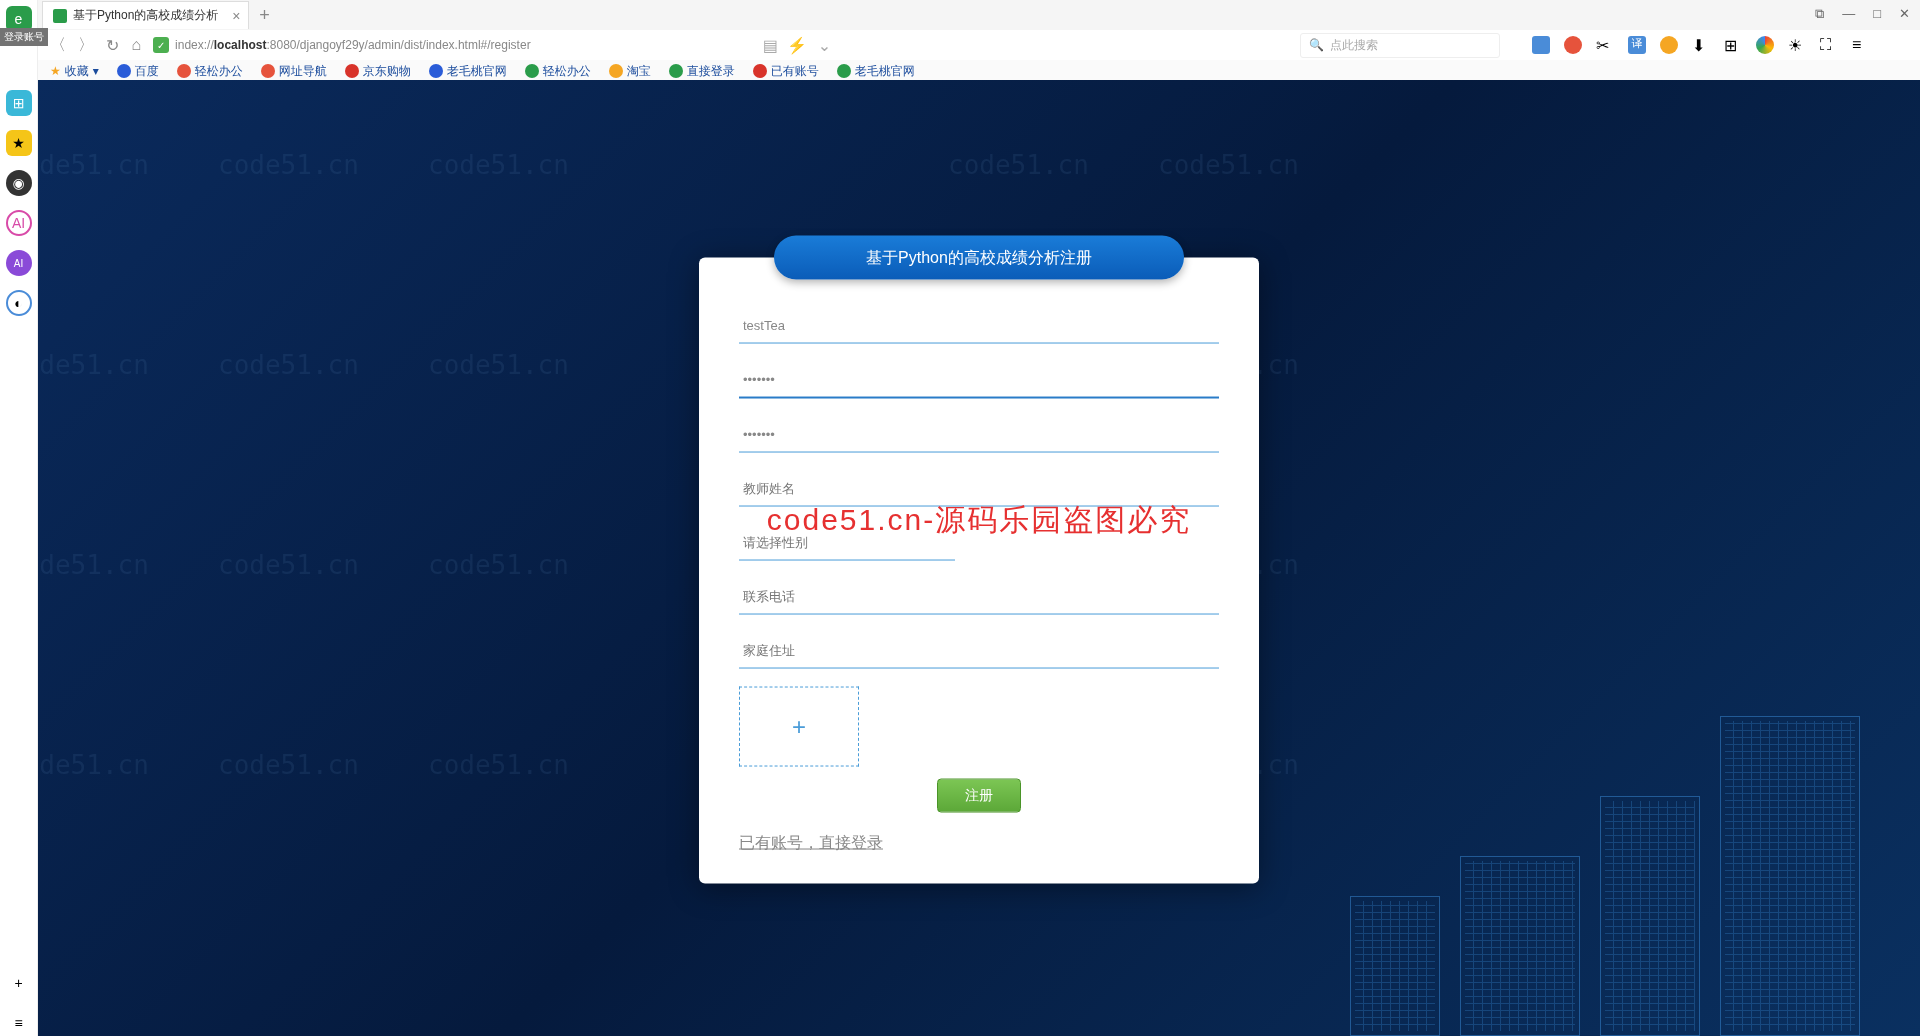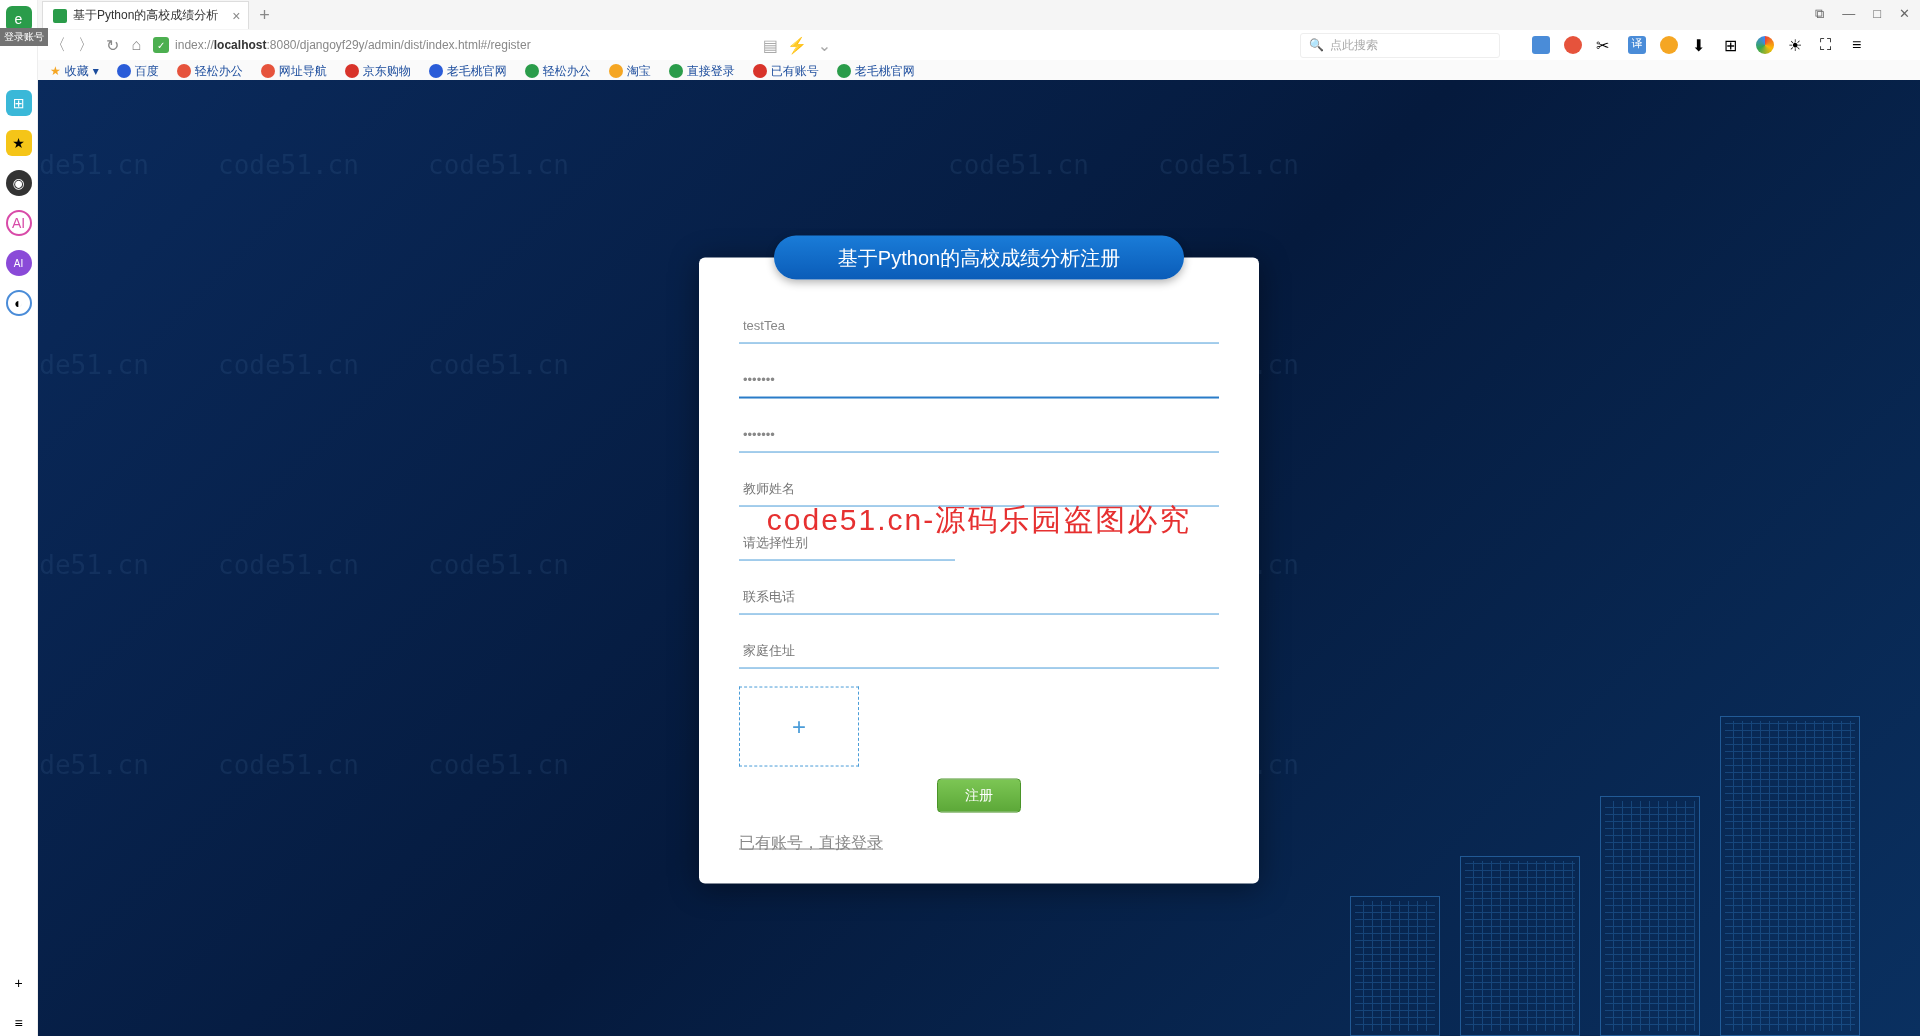--- a/index.html
+++ b/index.html
@@ -25,21 +25,21 @@
 .bm-ico{width:14px;height:14px;border-radius:50%}
 .left-sidebar{position:absolute;left:0;top:0;width:38px;height:100%;background:#fff;border-right:1px solid #eee;display:flex;flex-direction:column;align-items:center;padding-top:6px;gap:14px;z-index:10}
 .ls-ico{width:26px;height:26px;border-radius:6px;display:flex;align-items:center;justify-content:center;font-size:14px}
 .login-badge{position:absolute;left:0;top:28px;background:#737373;color:#fff;font-size:10px;padding:2px 4px;z-index:11}
 .page-content{position:absolute;left:38px;top:80px;right:0;bottom:0;background:linear-gradient(135deg,#0a2a5c 0%,#051a3d 50%,#0a3060 100%);overflow:hidden}
 .watermark{position:absolute;color:rgba(100,150,200,0.12);font-size:26px;font-family:monospace;pointer-events:none;white-space:nowrap}
 .buildings{position:absolute;right:20px;bottom:0;width:700px;height:400px;opacity:0.5}
 .building{position:absolute;bottom:0;border:1px solid #3a8cd8}
 .building::before{content:"";position:absolute;inset:4px;background:repeating-linear-gradient(0deg,transparent 0 6px,#3a8cd8 6px 7px),repeating-linear-gradient(90deg,transparent 0 8px,#3a8cd8 8px 9px);opacity:0.6}
 .register-card{position:absolute;left:50%;top:50%;transform:translate(-50%,-48%);width:560px;background:#fff;border-radius:6px;box-shadow:0 4px 30px rgba(0,0,0,0.4);padding:50px 40px 30px}
-.card-header{position:absolute;top:-22px;left:50%;transform:translateX(-50%);width:410px;height:44px;background:linear-gradient(180deg,#1a7cd8 0%,#0a5cb8 100%);border-radius:22px;display:flex;align-items:center;justify-content:center;color:#fff;font-size:20px;box-shadow:0 3px 8px rgba(0,0,0,0.3)}
+.card-header{position:absolute;top:-22px;left:50%;transform:translateX(-50%);width:410px;height:44px;background:linear-gradient(180deg,#1a7cd8 0%,#0a5cb8 100%);border-radius:22px;display:flex;align-items:center;justify-content:center;color:#fff;font-size:16px;box-shadow:0 3px 8px rgba(0,0,0,0.3)}
 .form-field{border:none;border-bottom:1px solid #4a9cd8;padding:10px 4px;font-size:13px;color:#888;margin-bottom:18px;width:100%;outline:none;background:transparent}
 .form-field.active{border-bottom:2px solid #2a7cc8}
 .form-field.short{width:45%}
 .upload-box{width:120px;height:80px;border:1px dashed #4a9cd8;display:flex;align-items:center;justify-content:center;margin-bottom:12px;cursor:pointer}
 .upload-plus{color:#4a9cd8;font-size:24px;font-weight:300}
 .upload-label{font-size:12px;color:#999;margin-bottom:24px}
 .submit-btn{display:block;margin:0 auto 20px;width:84px;height:34px;background:linear-gradient(180deg,#7cc654 0%,#5ca838 100%);border:1px solid #4a9428;border-radius:4px;color:#fff;font-size:14px;cursor:pointer}
 .login-link{font-size:16px;color:#888;text-decoration:underline;cursor:pointer}
 .overlay-text{position:absolute;left:50%;top:420px;transform:translateX(-50%);color:#e63030;font-size:30px;font-weight:500;z-index:5;letter-spacing:2px;white-space:nowrap}
 .win-controls{position:absolute;right:10px;top:6px;display:flex;gap:18px;color:#666;font-size:13px}

